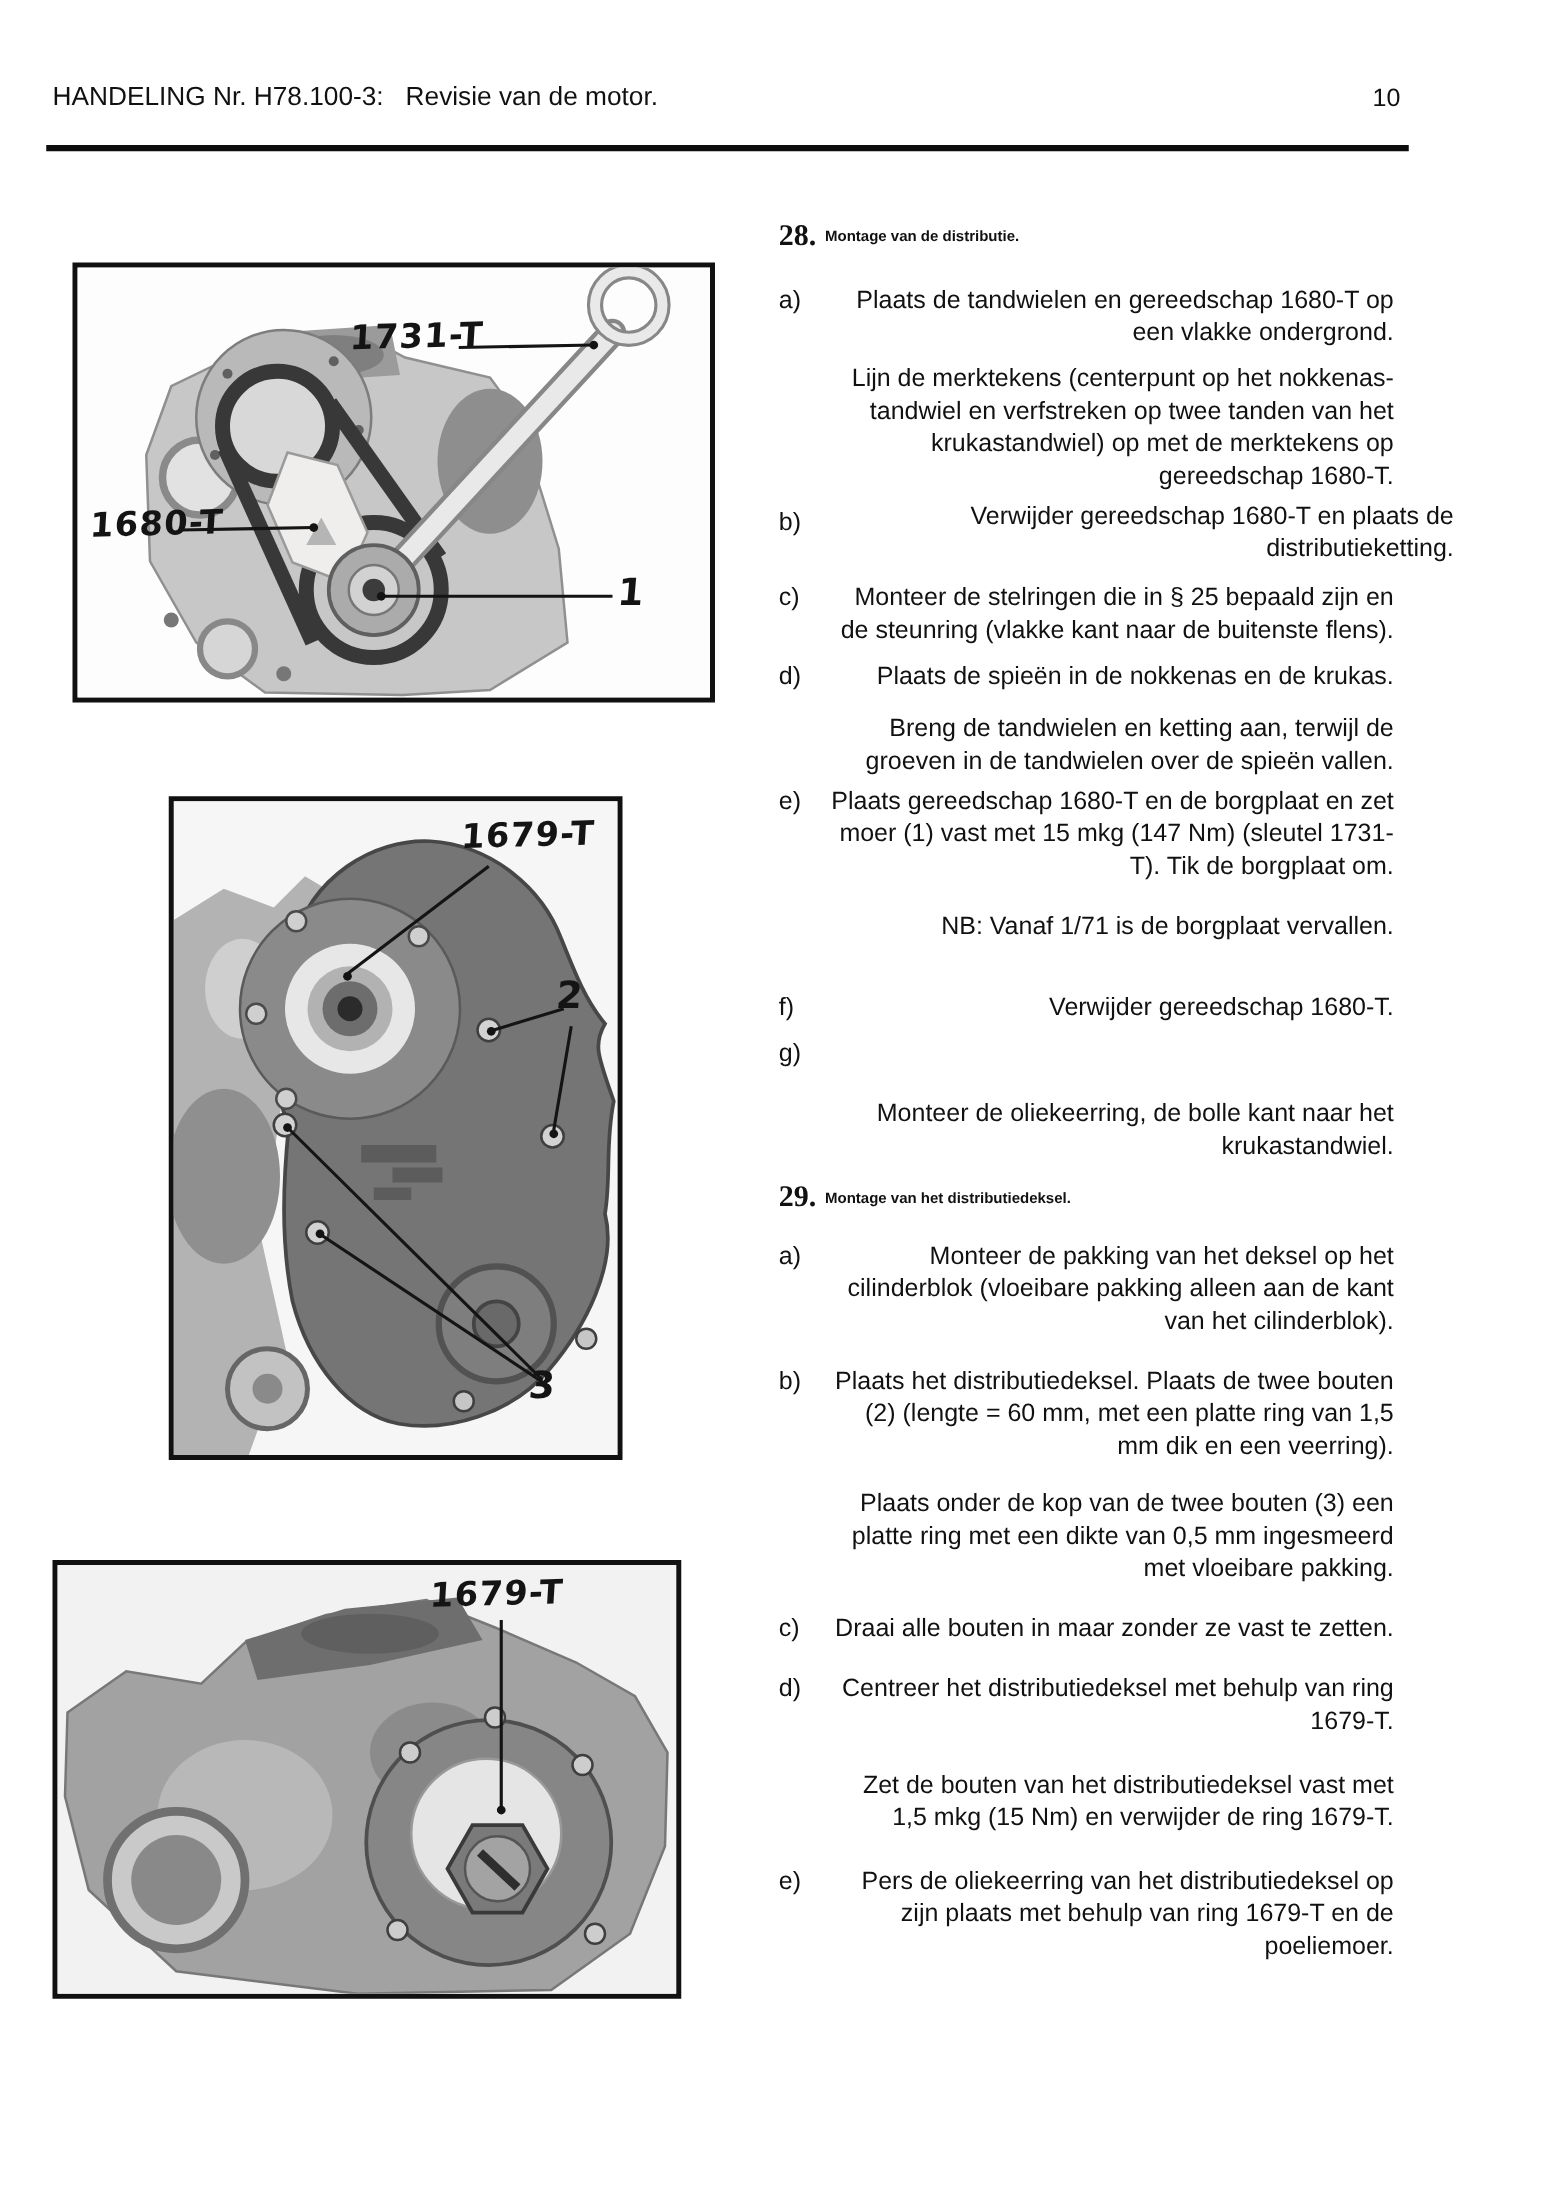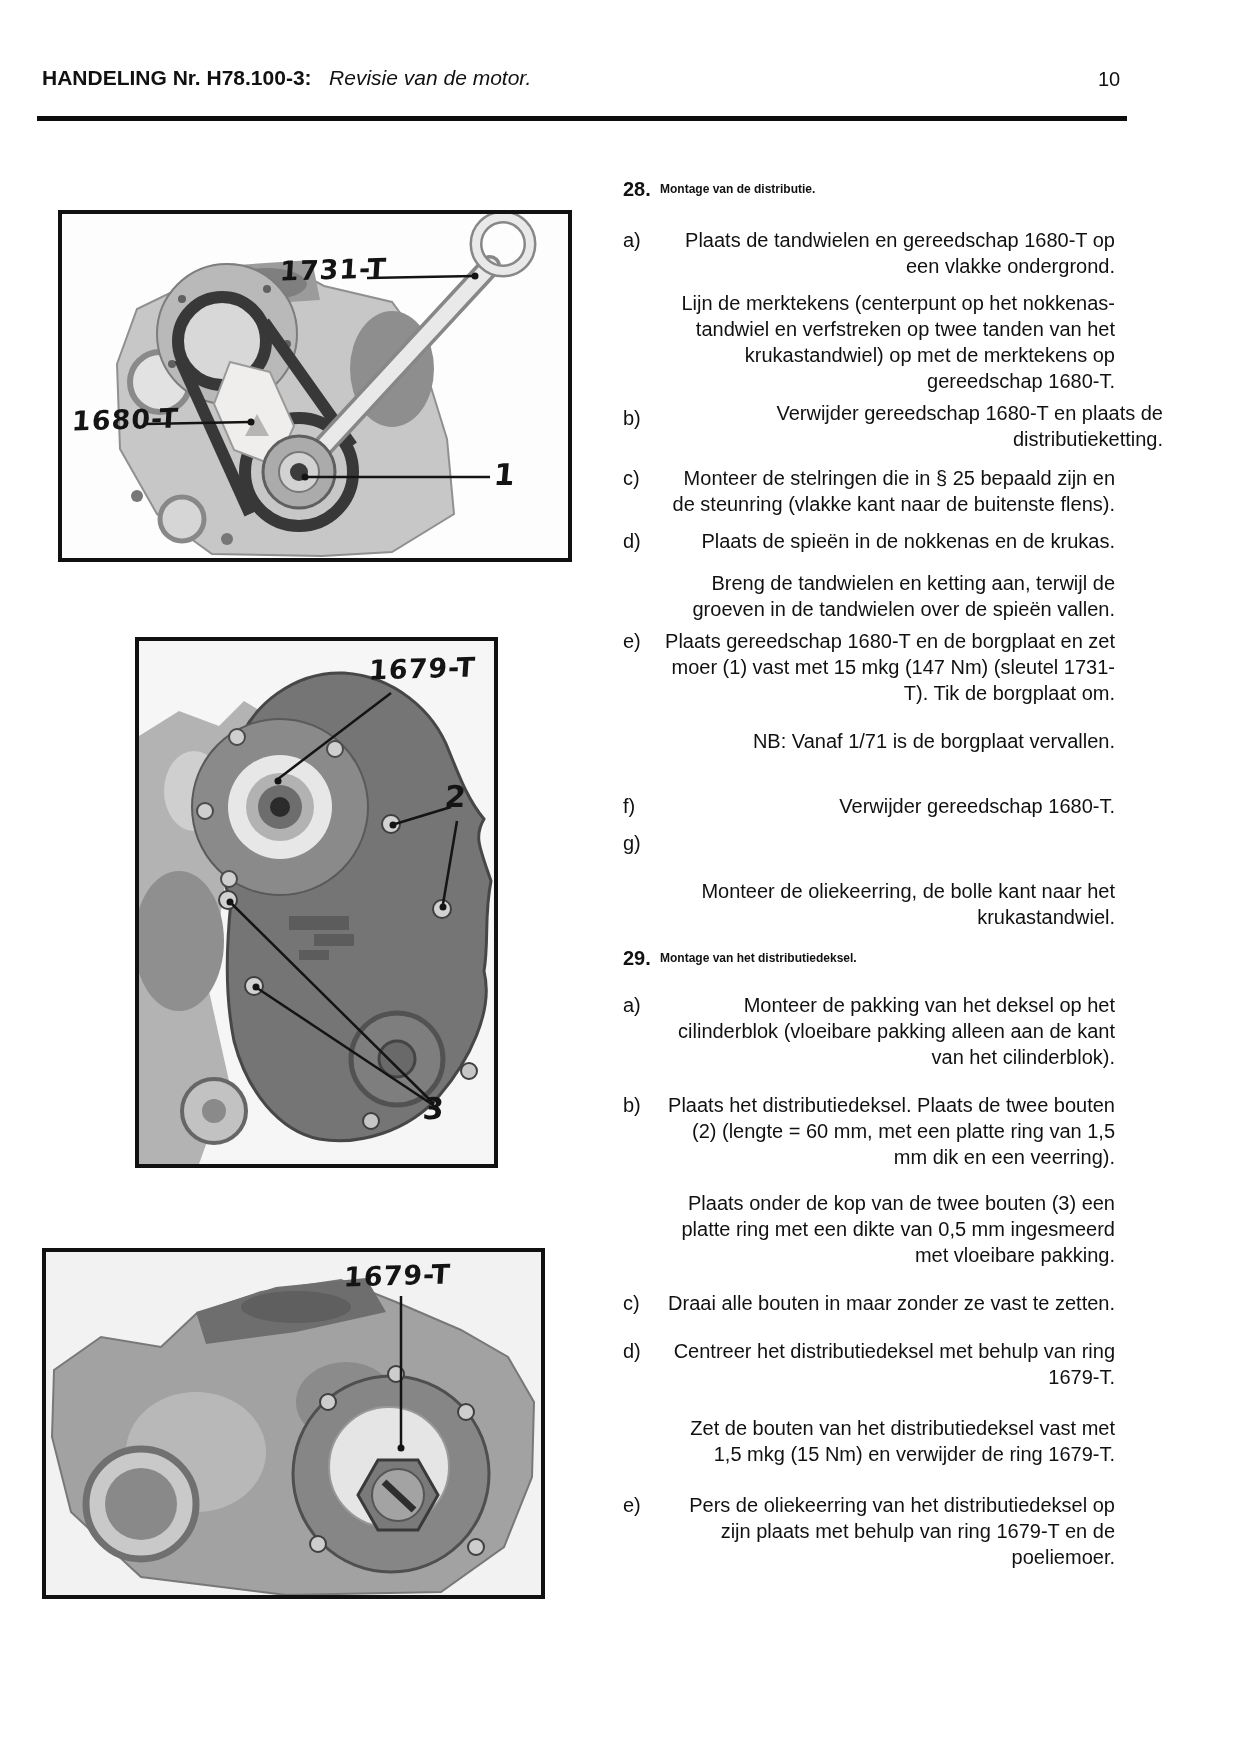--- a/index.html
+++ b/index.html
@@ -6,29 +6,29 @@
   .page{
     position:relative;
     width:1241px;height:1755px;
     background:#ffffff;
     font-family:"Liberation Sans","DejaVu Sans",sans-serif;
     color:#111;
     overflow:hidden;
   }
   
   .hdr{position:absolute;left:42px;top:66px;font-size:21px;line-height:24px;white-space:nowrap;}
-  .hdr .b{font-weight:bold;text-align:center;}
-  .hdr .i{font-style:italic;font-weight:normal;}
+  .hdr .b{font-weight:normal;text-align:center;}
+  .hdr .i{font-weight:normal;}
   .pageno{position:absolute;left:1098px;top:68px;font-size:20px;}
   .rule{position:absolute;left:37px;top:116px;width:1090px;height:5px;background:#0d0d0d;}
 
   
   .letter{position:absolute;left:623px;font-size:20px;line-height:26px;}
   .para{position:absolute;left:660px;width:455px;font-size:20px;line-height:26px;white-space:pre-line;text-align:right;}
-  .sec-num{position:absolute;left:623px;font-size:20px;line-height:26px;font-weight:bold;}
+  .sec-num{position:absolute;left:623px;font-size:24px;line-height:26px;font-weight:bold;font-family:Liberation Serif, serif;}
   .sec-title{position:absolute;left:660px;width:455px;font-size:12px;line-height:26px;font-weight:bold;}
 
   
   .fig{position:absolute;border:4px solid #111;background:#fbfbfb;box-sizing:border-box;}
   .fig svg{display:block;width:100%;height:100%;}
   .fig-label{
     position:absolute;
     font-family:"DejaVu Sans",sans-serif;
     font-size:27px;font-weight:bold;color:#141414;
     transform:skewX(-5deg) rotate(-1.5deg);

